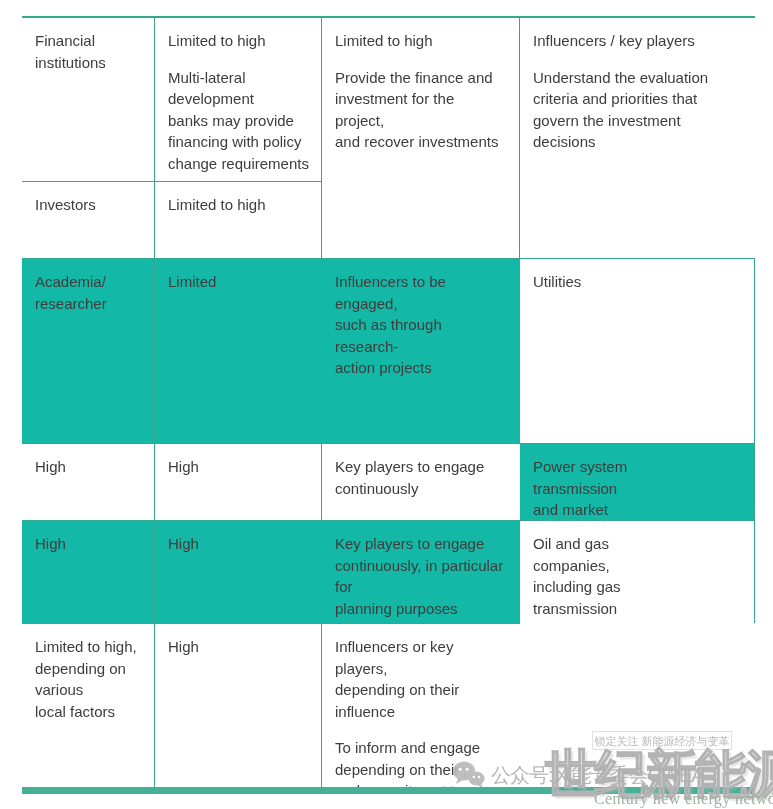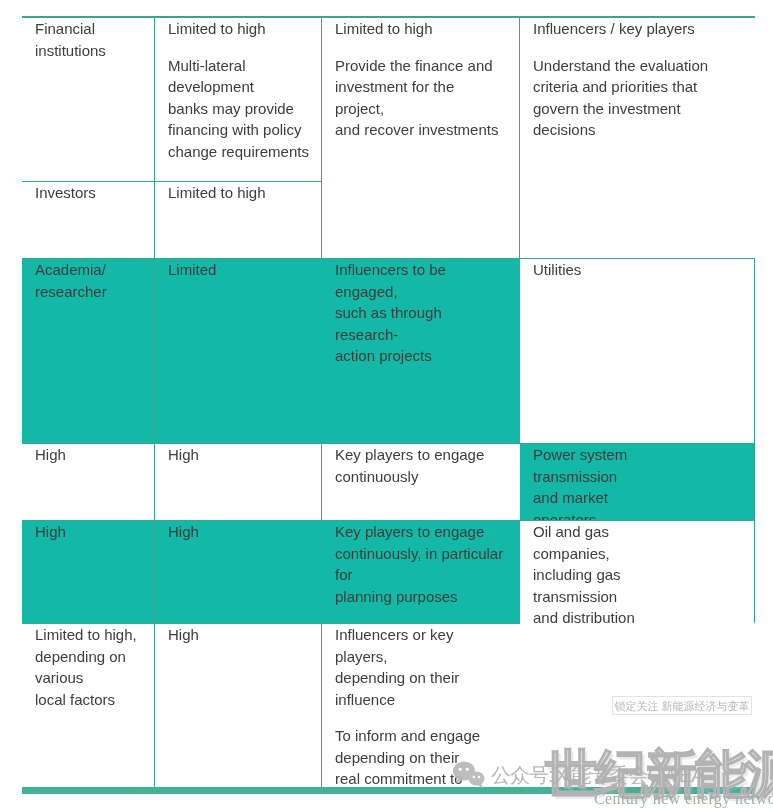--- a/index.html
+++ b/index.html
@@ -11,37 +11,37 @@
     position:absolute;left:22px;top:16px;width:733px;
     display:grid;
     grid-template-columns:133px 167px 198px 235px;
     grid-template-rows:163px 77px 185px 77px 103px 164px;
     border-top:2px solid #35a78c;
     border-bottom:7px solid #44b098;
     box-sizing:content-box;
   }
   .cell{
     box-sizing:border-box;
-    padding:0 12px 0 13px;
+    padding:12px 12px 0 13px;
     border-right:1.5px solid #35a78c;
     font-size:15px;line-height:21.5px;
     overflow:hidden;
   }
   .cell.last{border-right:none;}
   .cell.topline{border-top:1.5px solid #35a78c;}
   .cell.alt{background:#14b8a6;}
   .cell.span2{grid-row:span 2;}
   .cell p{margin:0 0 15px 0;}
   .cell p:last-child{margin-bottom:0;}
   
   .wm-banner{
-    position:absolute;left:592px;top:696px;width:140px;height:19px;
+    position:absolute;left:592px;top:731px;width:140px;height:19px;
     background:rgba(255,255,255,0.85);border:1px solid #e2e2e2;
     font-size:11px;line-height:18px;color:#b6b6b6;text-align:center;
-    white-space:nowrap;overflow:hidden;box-sizing:border-box;letter-spacing:0;margin-left:20px;
+    white-space:nowrap;overflow:hidden;box-sizing:border-box;letter-spacing:0;
   }
   .wm-wechat-row{
     position:absolute;left:452px;top:760px;display:flex;align-items:center;opacity:0.92;
   }
   .wm-wechat-label{
     font-size:20px;color:#b0b0b0;letter-spacing:-1px;margin-left:6px;white-space:nowrap;
   }
   .wm-outline{
     position:absolute;left:545px;top:740px;
     font-size:52px;font-weight:bold;letter-spacing:-2px;white-space:nowrap;

